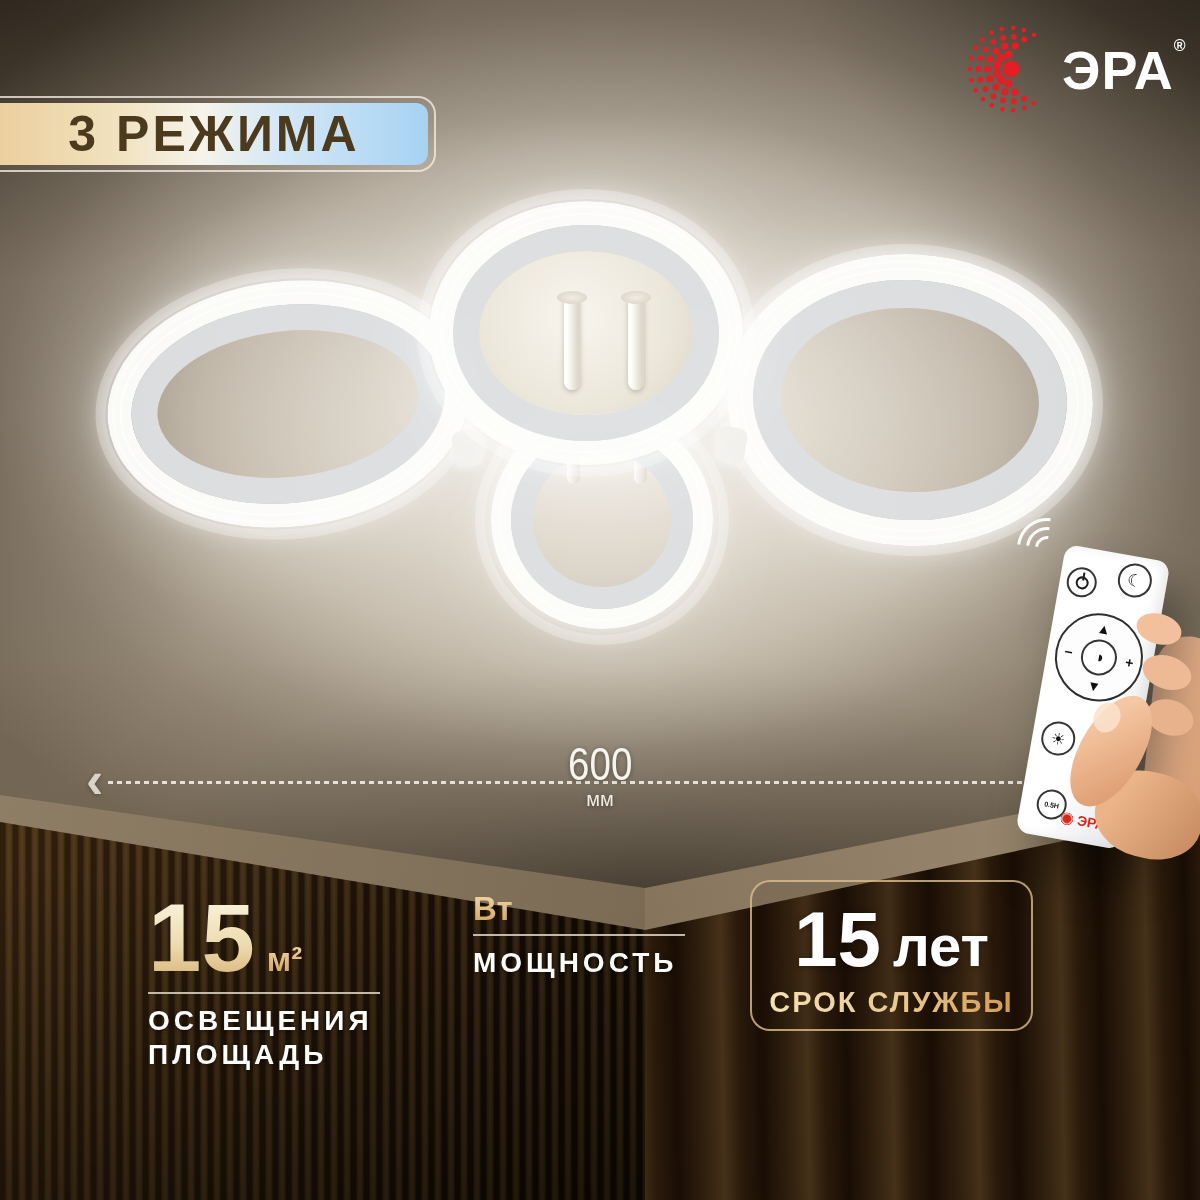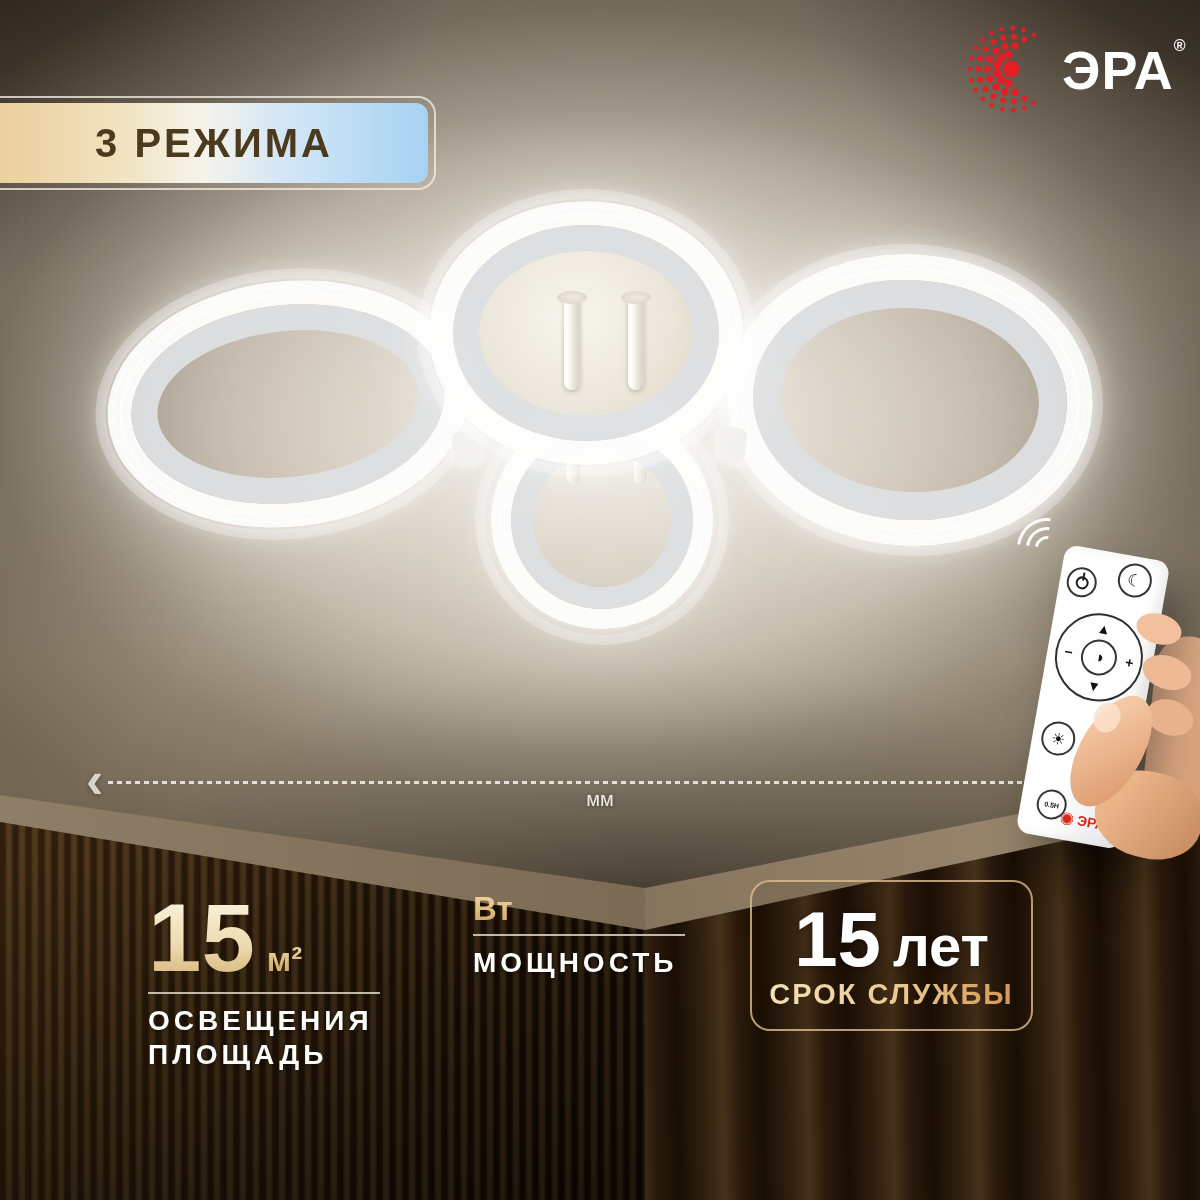--- a/index.html
+++ b/index.html
@@ -68,23 +68,23 @@
   .link { position:absolute; width:13px; height:64px; border-radius:7px;
     background:linear-gradient(90deg, #fdfcf8, #ddd7ca); }
   .link.link-a { left:567px; top:420px; } .link.link-b { left:634px; top:420px; }
   .tab { position:absolute; width:30px; height:36px; border-radius:9px; background:#f3f1ec;
     box-shadow:0 0 12px rgba(255,255,255,0.8); }
   .tab.tab-l { left:453px; top:430px; transform:rotate(-9deg); }
   .tab.tab-r { left:716px; top:427px; transform:rotate(9deg); }
   
   .badge-outer { position:absolute; left:0; top:96px; width:436px; padding:5px 6px 5px 0;
     border:2px solid rgba(243,238,228,0.78); border-left:none; border-radius:0 18px 18px 0; }
-  .badge { height:80px; border-radius:0 12px 12px 0; display:flex; align-items:center; justify-content:center;
+  .badge { height:62px; border-radius:0 12px 12px 0; display:flex; align-items:center; justify-content:center;
     background:linear-gradient(90deg, #eccf9e 0%, #f1e3c0 28%, #f6f3ea 47%, #d4e7f6 66%, #a6d2f2 100%);
-    font-size:40px; font-weight:bold; letter-spacing:3px; color:#4b3a1d; }
+    font-size:50px; font-weight:bold; letter-spacing:3px; color:#4b3a1d; }
   
   .logo { position:absolute; left:962px; top:20px; display:flex; align-items:center; gap:2px; }
   .logo-text { font-size:54px; font-weight:bold; color:#ffffff; letter-spacing:1px; }
   .logo-text sup { font-size:16px; vertical-align:38px; font-weight:bold; }
   
   .dim-line { position:absolute; left:108px; top:781px; width:976px; height:3px;
     background:repeating-linear-gradient(90deg, rgba(236,230,221,0.95) 0px, rgba(236,230,221,0.95) 5px, rgba(236,230,221,0) 5px, rgba(236,230,221,0) 9px); }
   .dim-arrow { position:absolute; top:752px; font-size:52px; font-weight:bold; color:#d9d3c8; line-height:56px;
     text-shadow:0 1px 4px rgba(0,0,0,0.3); }
   .dim-arrow.left { left:86px; } .dim-arrow.right { left:1086px; }
@@ -104,21 +104,21 @@
   .spec-numrow .num { font-size:96px; } .spec-numrow .unit { font-size:33px; }
   .spec-rule { height:2px; background:rgba(222,213,196,0.85); margin-top:10px; }
   .spec-area .spec-rule { width:232px; } .spec-power .spec-rule { width:212px; }
   .spec-label { margin-top:10px; font-size:28px; font-weight:bold; color:#fdfdfb;
     letter-spacing:4px; line-height:1.22; text-shadow:0 1px 4px rgba(0,0,0,0.4); }
   .life-box { position:absolute; left:750px; top:880px; width:283px; height:151px;
     border:2px solid rgba(224,192,142,0.8); border-radius:20px; text-align:center; padding-top:18px;
     background:rgba(30,20,10,0.12); }
   .life-numrow { line-height:1; color:#ffffff; font-weight:bold; text-shadow:0 1px 6px rgba(0,0,0,0.35); }
   .life-numrow .num { font-size:78px; } .life-numrow .unit { font-size:58px; margin-left:12px; }
-  .life-label { font-size:29px; font-weight:bold; letter-spacing:2px;
+  .life-label { margin-top:8px; font-size:29px; font-weight:bold; letter-spacing:2px;
     background:linear-gradient(90deg, #f6e4ba 0%, #e8c890 55%, #cf9148 100%);
     -webkit-background-clip:text; background-clip:text; color:transparent; }
   
   .palm { position:absolute; left:1148px; top:636px; width:66px; height:205px; border-radius:40px;
     background:linear-gradient(100deg, #f0bc97, #d59c72); transform:rotate(6deg); }
   .remote-body { position:absolute; left:1040px; top:551px; width:106px; height:292px;
     background:linear-gradient(105deg, #ffffff 55%, #e4e4e8 100%);
     border-radius:13px; transform:rotate(10deg);
     box-shadow:22px 30px 48px rgba(0,0,0,0.42), inset -6px 0 12px rgba(0,0,0,0.07); }
   .rbtn { position:absolute; border-radius:50%; background:#ffffff; border:2px solid #353535;
@@ -255,20 +255,21 @@
           <circle cx="63.7" cy="89.7" r="2.3"></circle>
           <circle cx="73.5" cy="84.8" r="2.3"></circle>
       </g>
     </svg>
     <div class="logo-text"><span>ЭРА</span><sup>®</sup></div>
   </div>
 
   <div class="dim-line"></div>
   <div class="dim-arrow left">‹</div>
   <div class="dim-arrow right">›</div>
+  <div class="dim-value"><span>600</span></div>
   <div class="dim-unit">мм</div>
 
   <div class="spec spec-area">
     <div class="spec-numrow">
       <span class="num gold-num">15</span>
       <span class="unit gold-unit">м²</span>
     </div>
     <div class="spec-rule"></div>
     <div class="spec-label">
       <div>ОСВЕЩЕНИЯ</div>

